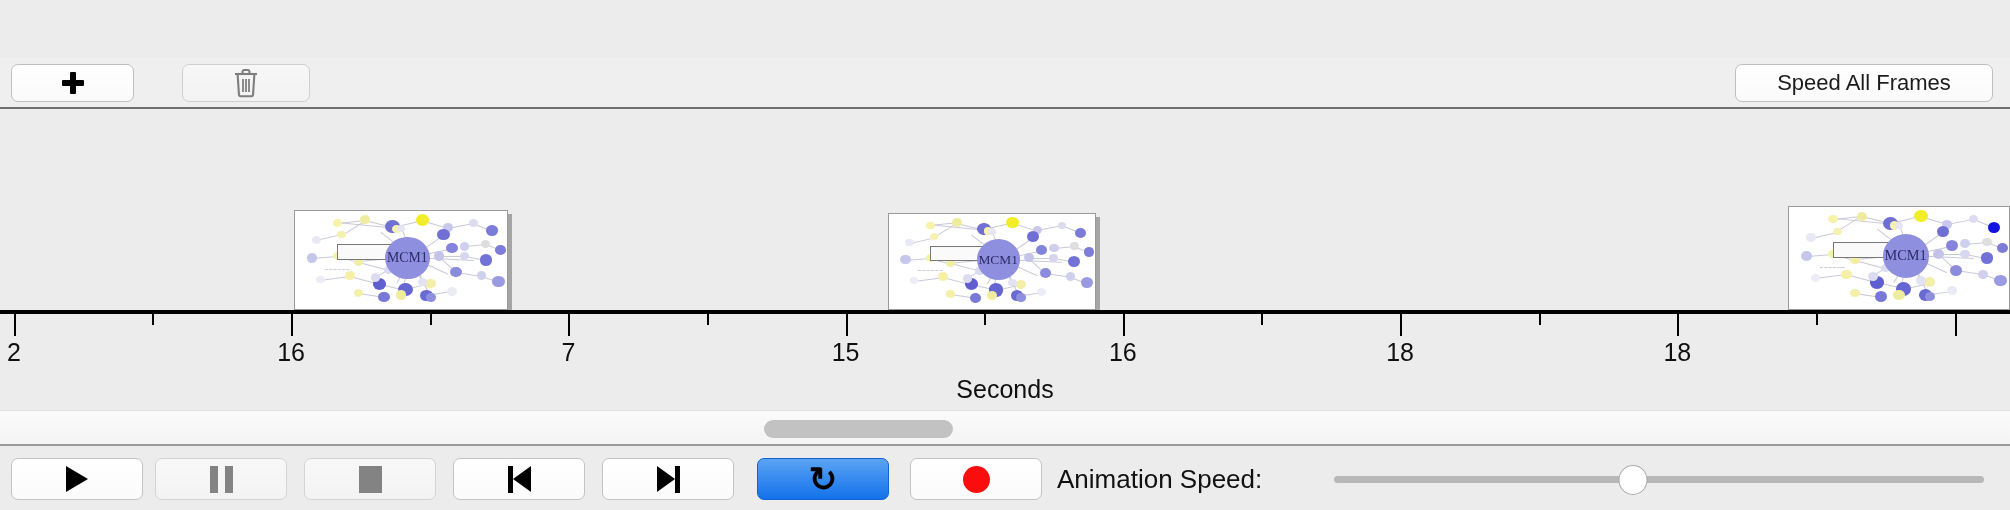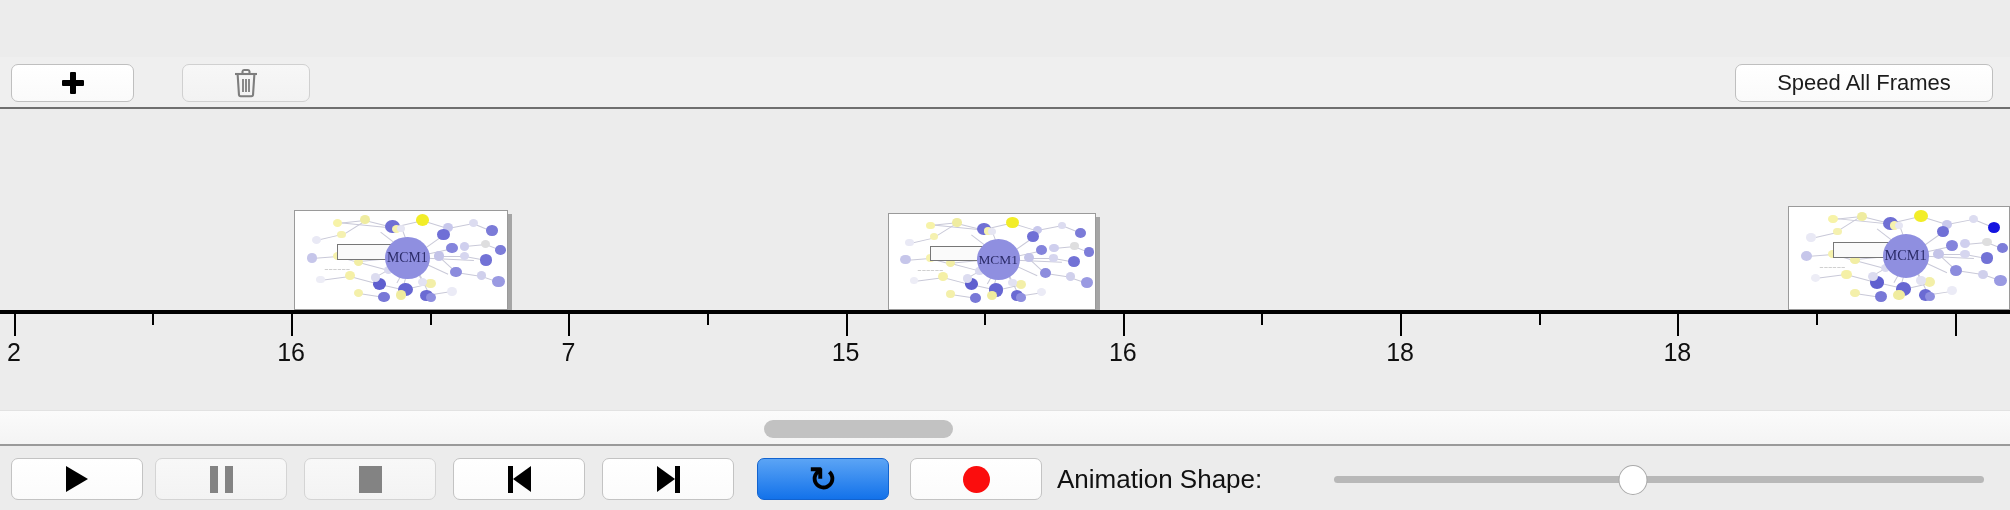--- a/index.html
+++ b/index.html
@@ -501,20 +501,21 @@
         <div class="tick major" style="left: 845.586px;"></div>
         <div class="ticklabel" style="left: 845.586px;">15</div>
         <div class="tick major" style="left: 1122.83px;"></div>
         <div class="ticklabel" style="left: 1122.83px;">16</div>
         <div class="tick major" style="left: 1400.07px;"></div>
         <div class="ticklabel" style="left: 1400.07px;">18</div>
         <div class="tick major" style="left: 1677.31px;"></div>
         <div class="ticklabel" style="left: 1677.31px;">18</div>
         <div class="tick major" style="left: 1954.55px;"></div>
       </div>
+    <div class="axis-title">Seconds</div>
   </div>
 
   <div class="hscroll">
     <div class="hthumb" id="hthumb" style="left: 763.8px; width: 188.94px;"></div>
   </div>
 
   <div class="playbar">
     <div class="pbtn" id="btn-play">
       <span class="ico-play"></span>
     </div>
@@ -538,20 +539,20 @@
           <u></u>
           <i></i>
         </span>
     </div>
     <div class="pbtn active" id="btn-loop">
       <span class="ico-loop">↻</span>
     </div>
     <div class="pbtn" id="btn-record">
       <span class="ico-record"></span>
     </div>
-    <div class="speed-label">Animation Shape:</div>
+    <div class="speed-label">Animation Speed:</div>
     <div class="slider">
       <div class="track"></div>
       <div class="thumb-knob" id="speed-knob" style="left: 299px;"></div>
     </div>
   </div>
 
 </div>
 
 </body></html>

